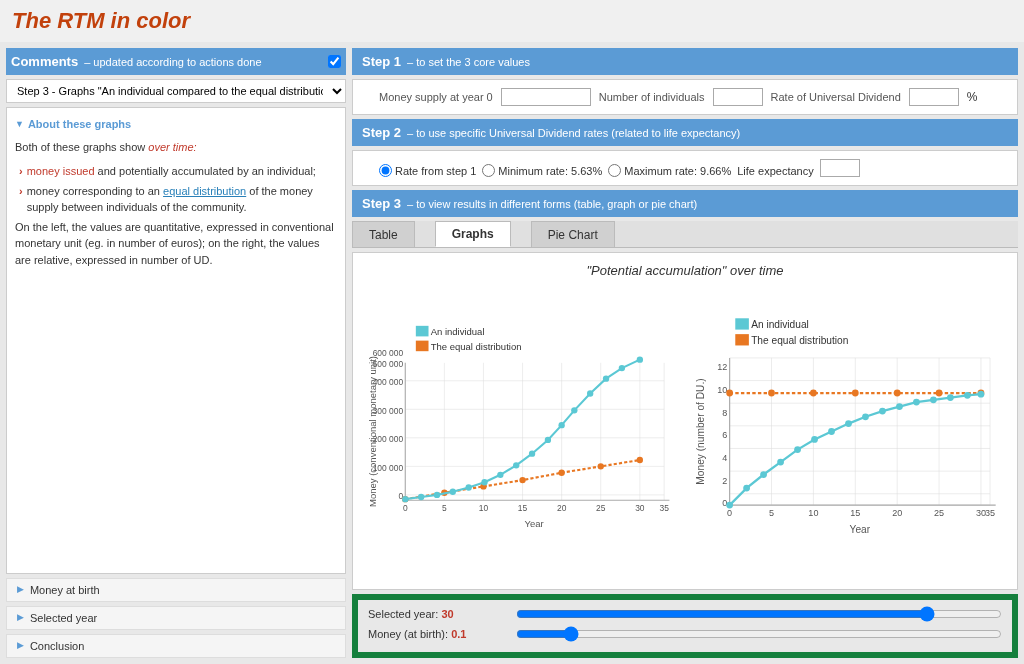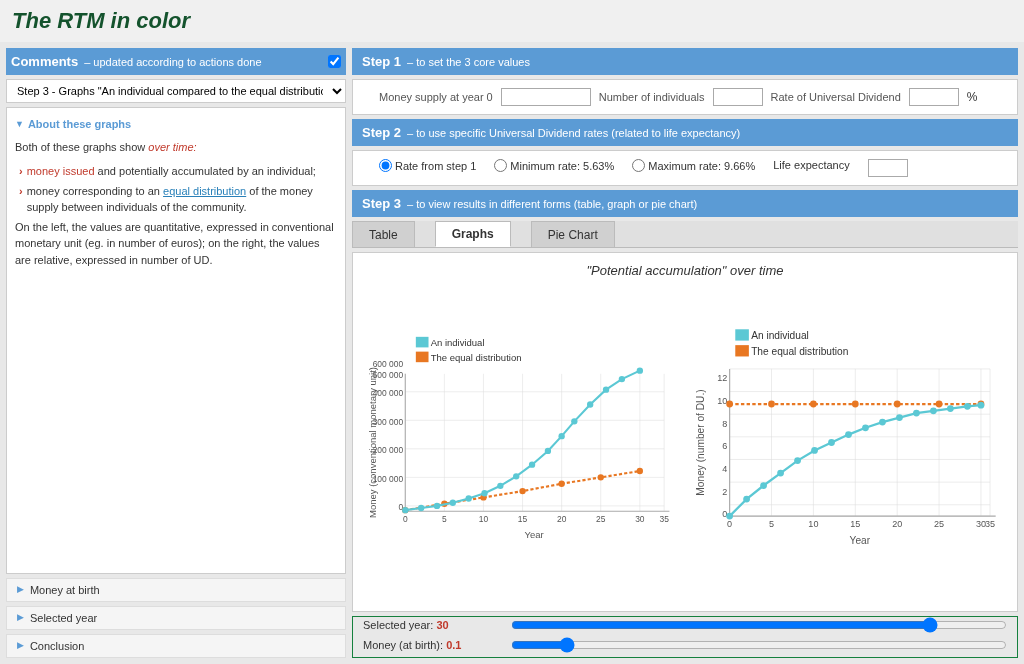--- a/index.html
+++ b/index.html
@@ -2,21 +2,21 @@
 <html><head>
   <meta charset="utf-8">
   <style>
     * { box-sizing: border-box; margin: 0; padding: 0; }
     body { font-family: Arial, sans-serif; font-size: 12px; background: #e8e8e8; color: #333; }
 
     #app-title {
       font-size: 22px;
       font-style: italic;
       font-weight: bold;
-      color: #14532d;
+      color: #c2410c;
       padding: 8px 12px;
       background: #f0f0f0;
     }
 
     .main-layout {
       display: flex;
       gap: 6px;
       padding: 6px;
       height: calc(664px - 42px);
     }
@@ -136,22 +136,22 @@
       border: 1px solid #aaa;
       padding: 2px 4px;
       font-size: 11px;
     }
     .money-input { width: 90px; }
     .individuals-input { width: 50px; }
     .ud-input { width: 50px; }
 
     .step2-row {
       display: flex;
-      align-items: flex-start;
-      gap: 18px;
+      align-items: flex-end;
+      gap: 6px;
       flex-wrap: wrap;
     }
     .step2-row label { font-size: 11px; display: flex; align-items: center; gap: 3px; }
     .step2-row input[type=radio] { margin: 0; }
     .life-exp-input { width: 40px; border: 1px solid #aaa; padding: 2px 4px; font-size: 11px; }
 
     
     .tabs-row {
       display: flex;
       gap: 0;
@@ -199,22 +199,22 @@
     .chart-wrap {
       flex: 1;
       position: relative;
     }
 
     svg.chart { width: 100%; height: 100%; }
 
     
     .sliders-area {
       background: #e8e8e8;
-      border: 1px solid #15803d;
-      padding: 0 10px;
+      border: 6px solid #15803d;
+      padding: 6px 10px;
     }
     .slider-row {
       display: flex;
       align-items: center;
       gap: 8px;
       margin-bottom: 4px;
     }
     .slider-label { width: 140px; font-size: 11px; }
     .slider-label .val { color: #c0392b; font-weight: bold; }
     input[type=range] { flex: 1; height: 16px; }

